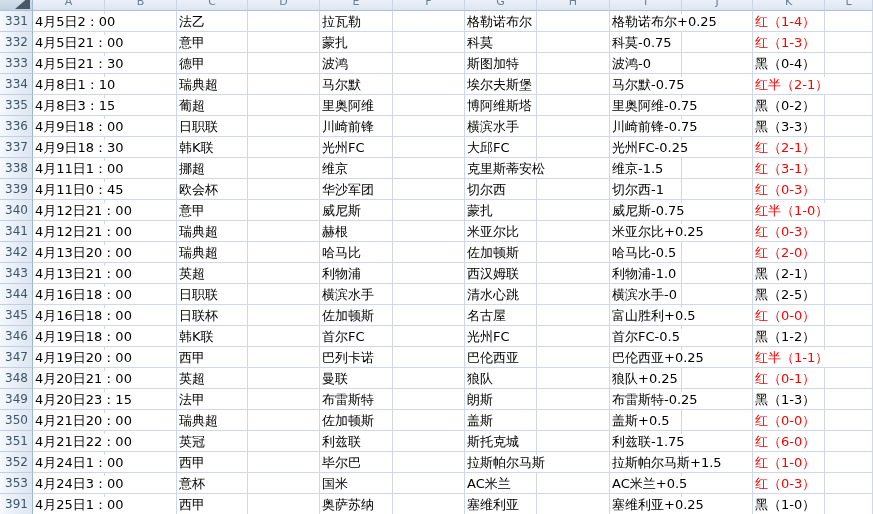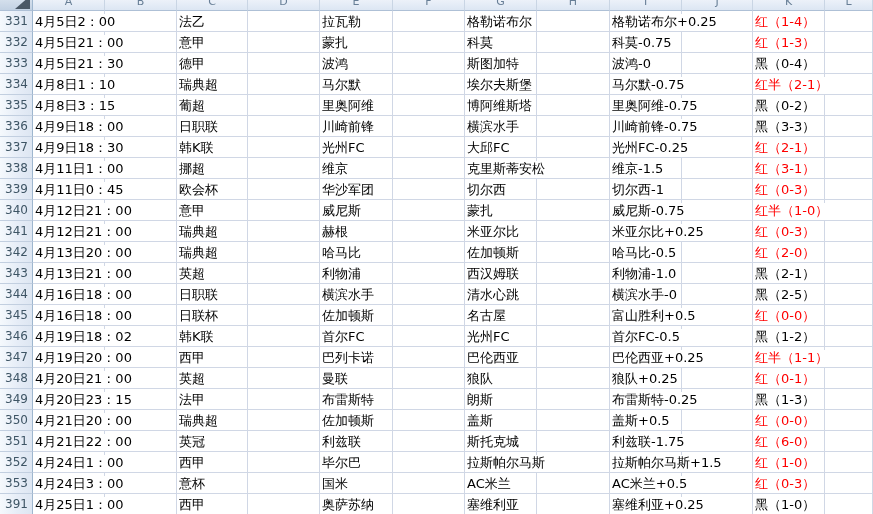--- a/index.html
+++ b/index.html
@@ -380,21 +380,21 @@
           <td class="c"></td>
           <td class="c"><span class="t">名古屋</span></td>
           <td class="c"></td>
           <td class="c"><span class="t">富山胜利+0.5</span></td>
           <td class="c"></td>
           <td class="c"><span class="t res-red">红（0-0）</span></td>
           <td class="c"></td>
         </tr>
         <tr>
           <th class="rowhdr"><span>346</span></th>
-          <td class="c"><span class="t">4月19日18：02</span></td>
+          <td class="c"><span class="t">4月19日18：00</span></td>
           <td class="c"></td>
           <td class="c"><span class="t">韩K联</span></td>
           <td class="c"></td>
           <td class="c"><span class="t">首尔FC</span></td>
           <td class="c"></td>
           <td class="c"><span class="t">光州FC</span></td>
           <td class="c"></td>
           <td class="c"><span class="t">首尔FC-0.5</span></td>
           <td class="c"></td>
           <td class="c"><span class="t res-black">黑（1-2）</span></td>

